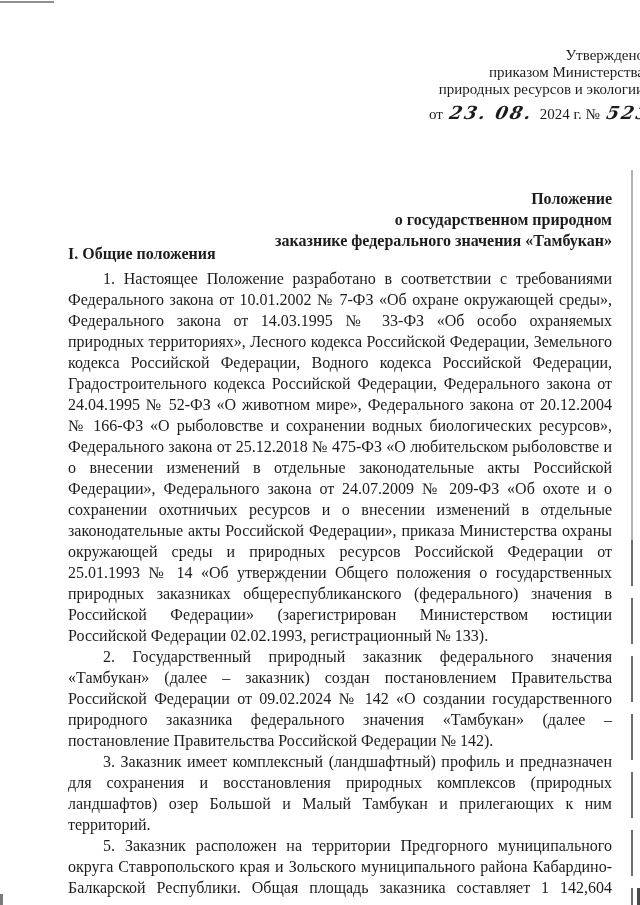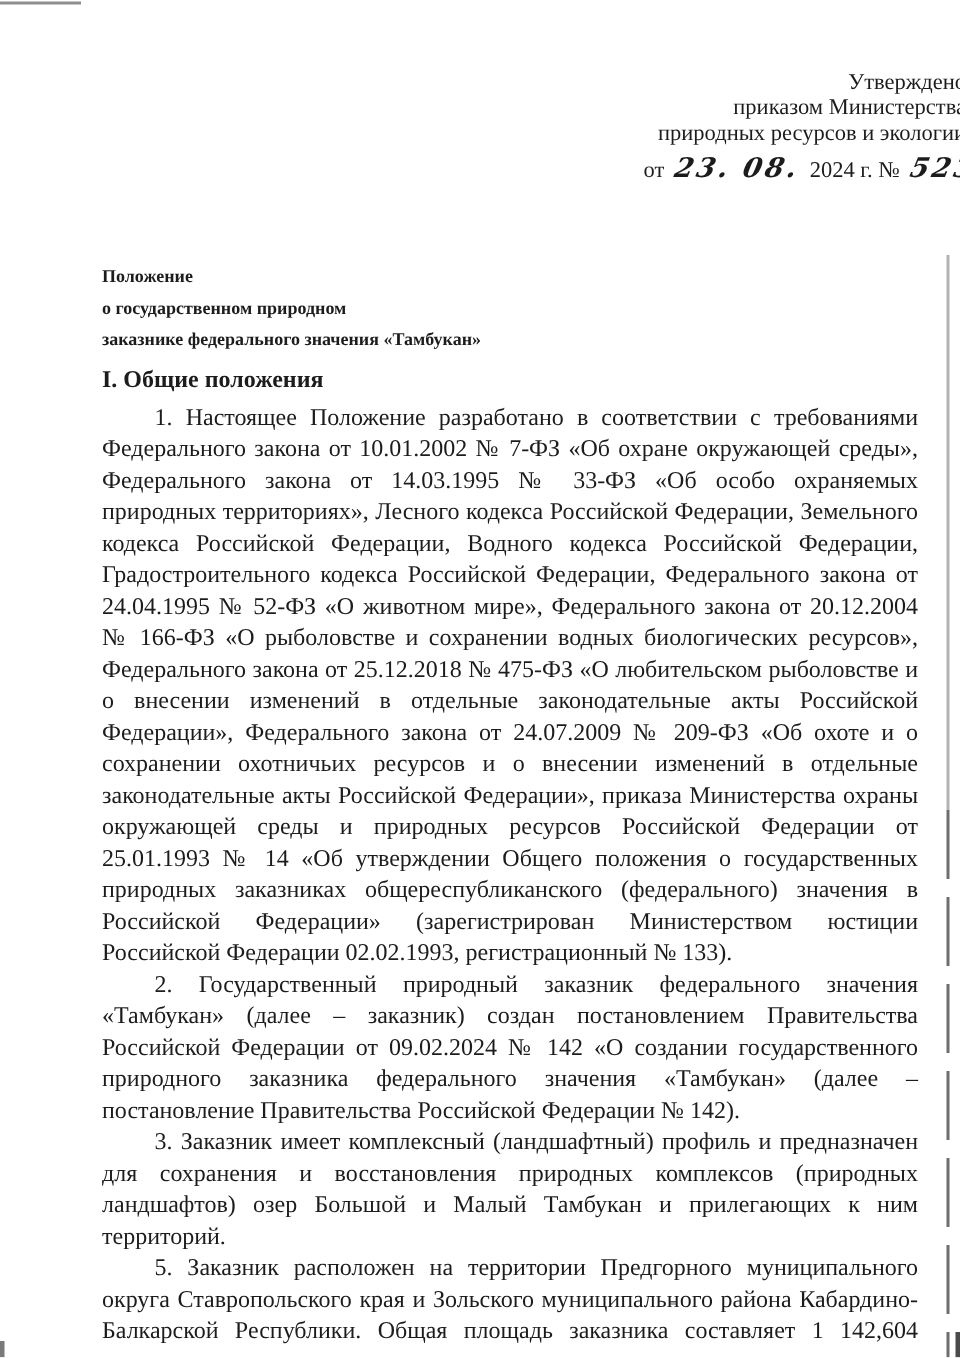--- a/index.html
+++ b/index.html
@@ -48,25 +48,25 @@
     font-size: 18px;
     letter-spacing: 2px;
     transform: skewX(-12deg);
     margin: 0 7px;
   }
 
   
   .doc-title {
     position: absolute;
     left: 68px;
-    top: 174px;
+    top: 188px;
     width: 544px;
-    text-align: left;
+    text-align: right;
     font-weight: bold;
-    font-size: 12px;
+    font-size: 16px;
     line-height: 21px;
   }
   .section-heading {
     position: absolute;
     left: 68px;
     top: 243px;
     width: 544px;
     font-weight: bold;
     font-size: 16px;
     line-height: 21px;

